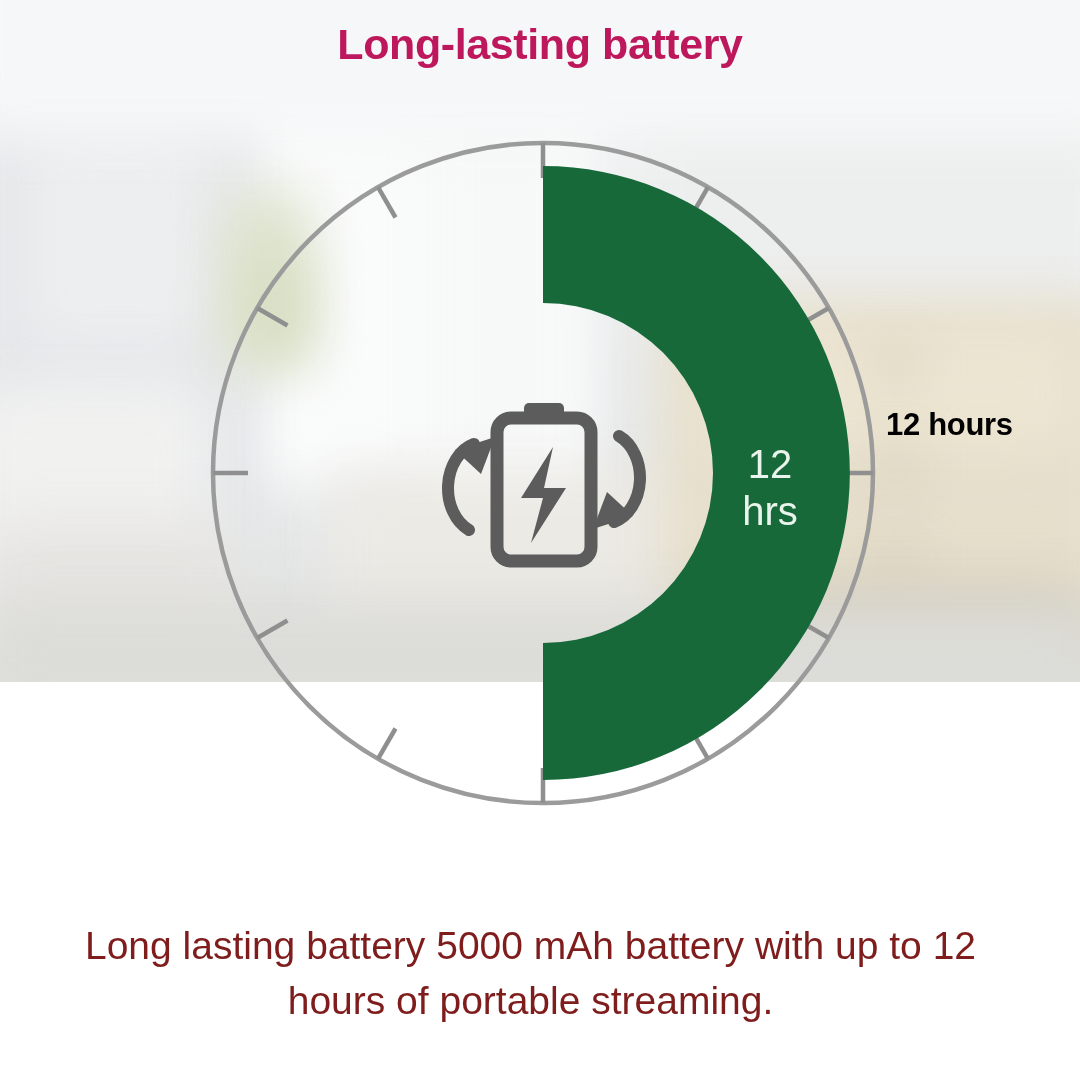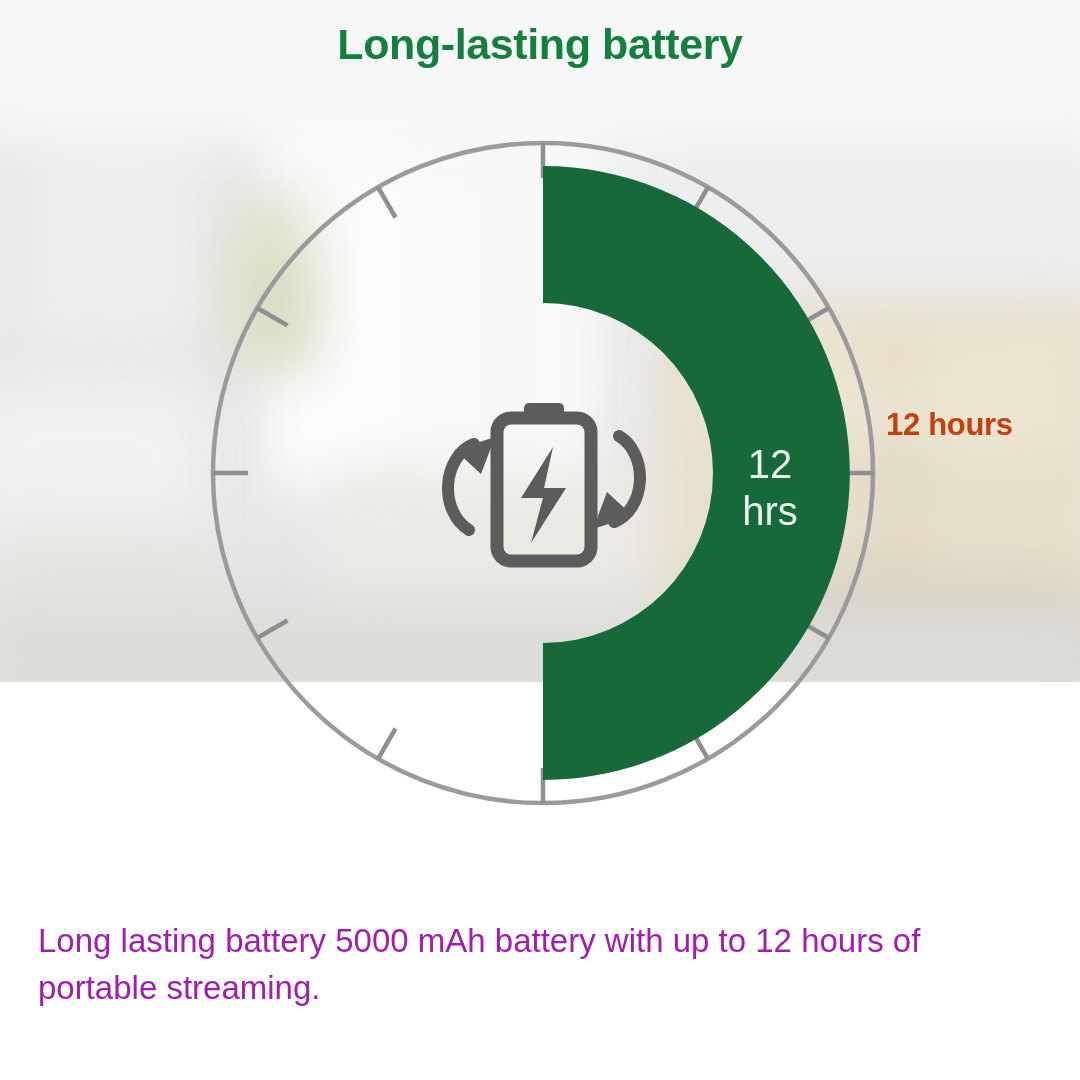--- a/index.html
+++ b/index.html
@@ -65,48 +65,49 @@
   
   #headline {
     position: absolute;
     left: 0;
     top: 20px;
     width: 1080px;
     text-align: center;
     font-size: 43px;
     font-weight: 700;
     letter-spacing: -0.4px;
-    color: #15803d;
+    color: #be185d;
     font-family: "Liberation Sans", sans-serif;
   }
 
   
   #callout {
     position: absolute;
     left: 886px;
     top: 406px;
     width: 180px;
     font-size: 31px;
     line-height: 1.22;
     font-weight: 700;
-    color: #c2410c;
+    color: #000000;
     letter-spacing: -0.3px;
   }
   #callout span { display: block; }
 
   
   #caption {
     position: absolute;
     left: 38px;
     top: 918px;
     width: 985px;
-    font-size: 33px;
+    font-size: 39px;
     line-height: 1.42;
-    color: #a21caf;
+    color: #7f1d1d;
     font-weight: 400;
+    text-align: center;
   }
 </style>
 </head>
 <body>
 
 <div id="photo-backdrop">
   <div class="blob b-wallright"></div>
   <div class="blob b-window"></div>
   <div class="blob b-curtain"></div>
   <div class="blob b-wardrobe"></div>

